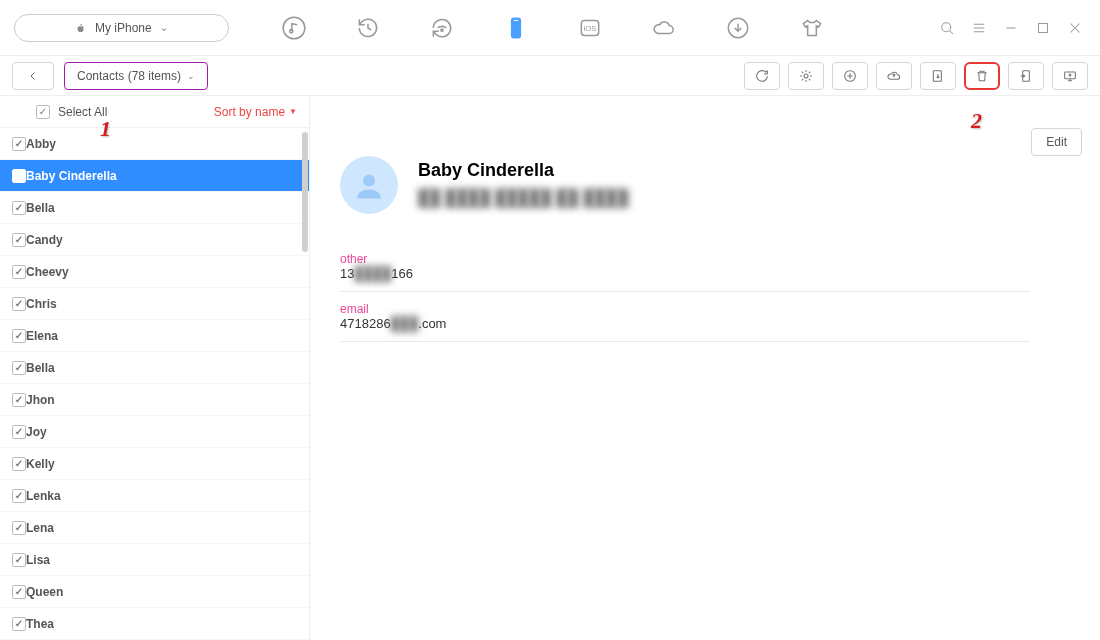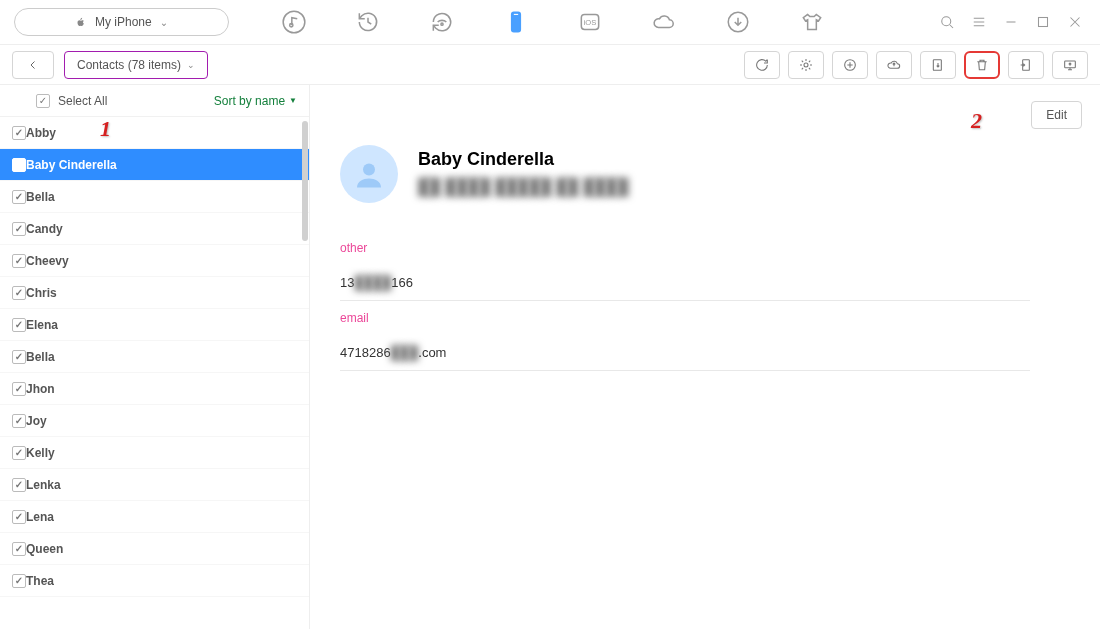--- a/index.html
+++ b/index.html
@@ -1,18 +1,18 @@
 <!DOCTYPE html>
 <html><head>
 <meta charset="utf-8">
 <style>
 * { box-sizing: border-box; margin: 0; padding: 0; font-family: -apple-system, "Segoe UI", Arial, sans-serif; }
 html,body { width:1100px; height:640px; background:#fff; overflow:hidden; }
 
-.topbar { height:45px; display:flex; align-items:center; padding:0 14px; gap:10px; border-bottom:1px solid #eee;}
+.topbar { height:56px; display:flex; align-items:center; padding:0 14px; gap:10px; border-bottom:1px solid #eee;}
 .device-pill { width:215px; height:28px; border:1px solid #ccc; border-radius:14px; display:flex; align-items:center; justify-content:center; gap:8px; font-size:12px; color:#555;}
 .device-pill svg { width:12px; height:12px; fill:#888;}
 .device-pill .chev { font-size:10px; color:#888; }
 .topicons { display:flex; align-items:center; gap:44px; flex:1; justify-content:flex-start; padding-left:40px;}
 .ticon { width:30px; height:30px; display:flex; align-items:center; justify-content:center; color:#888; border-radius:6px;}
 .ticon.active { color:#2f8dff; }
 .ticon svg { width:26px; height:26px; stroke:#999; stroke-width:1.4; fill:none; }
 .ticon.active svg { stroke:#2f8dff; fill:#2f8dff22; }
 
 .winctrl { display:flex; align-items:center; gap:10px; color:#888;}
@@ -28,44 +28,44 @@
 .actionbtns{display:flex; gap:8px;}
 .abtn{width:36px;height:28px;border:1px solid #d5d5d5;border-radius:4px;display:flex;align-items:center;justify-content:center;}
 .abtn svg{width:16px;height:16px;stroke:#777;stroke-width:1.6;fill:none;}
 .abtn.highlight{border:2px solid #e53935; border-radius:6px;}
 
 .body { display:flex; height:calc(640px - 56px - 40px); }
 
 .sidebar { width:310px; border-right:1px solid #eee; display:flex; flex-direction:column; position:relative;}
 .sidehead { height:32px; display:flex; align-items:center; padding:0 12px; font-size:12px; color:#555; border-bottom:1px solid #f1f1f1;}
 .sidehead .selectall{display:flex;gap:8px;padding-left:24px;}
-.sidehead .sort{margin-left:auto; display:flex; align-items:center; gap:4px; color:#15803d;}
+.sidehead .sort{margin-left:auto; display:flex; align-items:center; gap:4px; color:#ef4444;}
 .sort .tri{font-size:8px;}
 .ck { width:14px; height:14px; border:1px solid #bbb; border-radius:2px; display:flex; align-items:center; justify-content:center; background:#fff;}
 .ck.checked::after{content:"✓"; font-size:10px; color:#777;}
 .contactlist{flex:1; overflow-y:auto;}
 .citem{height:32px; display:flex; align-items:center; padding:0 12px; gap:0; font-size:12px; color:#555; border-bottom:1px solid #f6f6f6;font-weight:bold;}
 .citem.sel{background:#2f8dff; color:#fff;}
 .citem.sel .ck{border-color:#fff;}
 .citem.sel .ck.checked::after{color:#fff;}
 .scrollfake{position:absolute; right:1px; top:36px; width:6px; height:120px; background:#d0d0d0; border-radius:3px;}
 
 .content{flex:1; position:relative; padding:24px 30px;}
-.editbtn{position:absolute; right:18px; top:16px; height:28px; padding:0 14px; border:1px solid #d5d5d5; border-radius:4px; font-size:12px; color:#555; display:flex; align-items:center;}
+.editbtn{position:absolute; right:18px; top:32px; height:28px; padding:0 14px; border:1px solid #d5d5d5; border-radius:4px; font-size:12px; color:#555; display:flex; align-items:center;}
 .detailhead{display:flex; gap:20px; align-items:flex-start; margin-top:36px;}
 .avatar{width:58px;height:58px;border-radius:50%; background:#cfe6ff; display:flex;align-items:center;justify-content:center;}
 .avatar svg{width:36px;height:36px;fill:#9ecaf8;}
 .dtexts{padding-top:4px;}
 .dname{font-size:18px; font-weight:700;}
 .dsub{width:260px;height:14px; margin-top:8px;}
 .blur{color:transparent; text-shadow:0 0 7px rgba(120,120,120,.95); user-select:none;}
 .fields{margin-top:28px;}
 .field{padding:10px 0; border-bottom:1px solid #e8e8e8; width:690px;}
 .flabel{font-size:12px;color:#ec4899;}
-.fvalue{font-size:13px;color:#333;margin-top:20px;}
+.fvalue{font-size:13px;color:#333;margin-top:0;}
 
 .callout{position:absolute; font-family:Georgia,serif; font-weight:bold; font-style:italic; font-size:22px; color:#d62020; text-shadow:1px 1px 2px rgba(0,0,0,.25);}
 .callout.c1{left:100px; top:116px;}
 .callout.c2{left:971px; top:108px;}
 
 ::-webkit-scrollbar{width:0;}
 </style>
 </head>
 <body>
 
@@ -282,20 +282,24 @@
       <div class="citem">
           <span class="ck checked"></span>
           <span>Lenka</span>
         </div>
       <div class="citem">
           <span class="ck checked"></span>
           <span>Lena</span>
         </div>
       <div class="citem">
           <span class="ck checked"></span>
+          <span>Lisa</span>
+        </div>
+      <div class="citem">
+          <span class="ck checked"></span>
           <span>Queen</span>
         </div>
       <div class="citem">
           <span class="ck checked"></span>
           <span>Thea</span>
         </div>
     </div>
     <div class="scrollfake"></div>
   </div>
 

